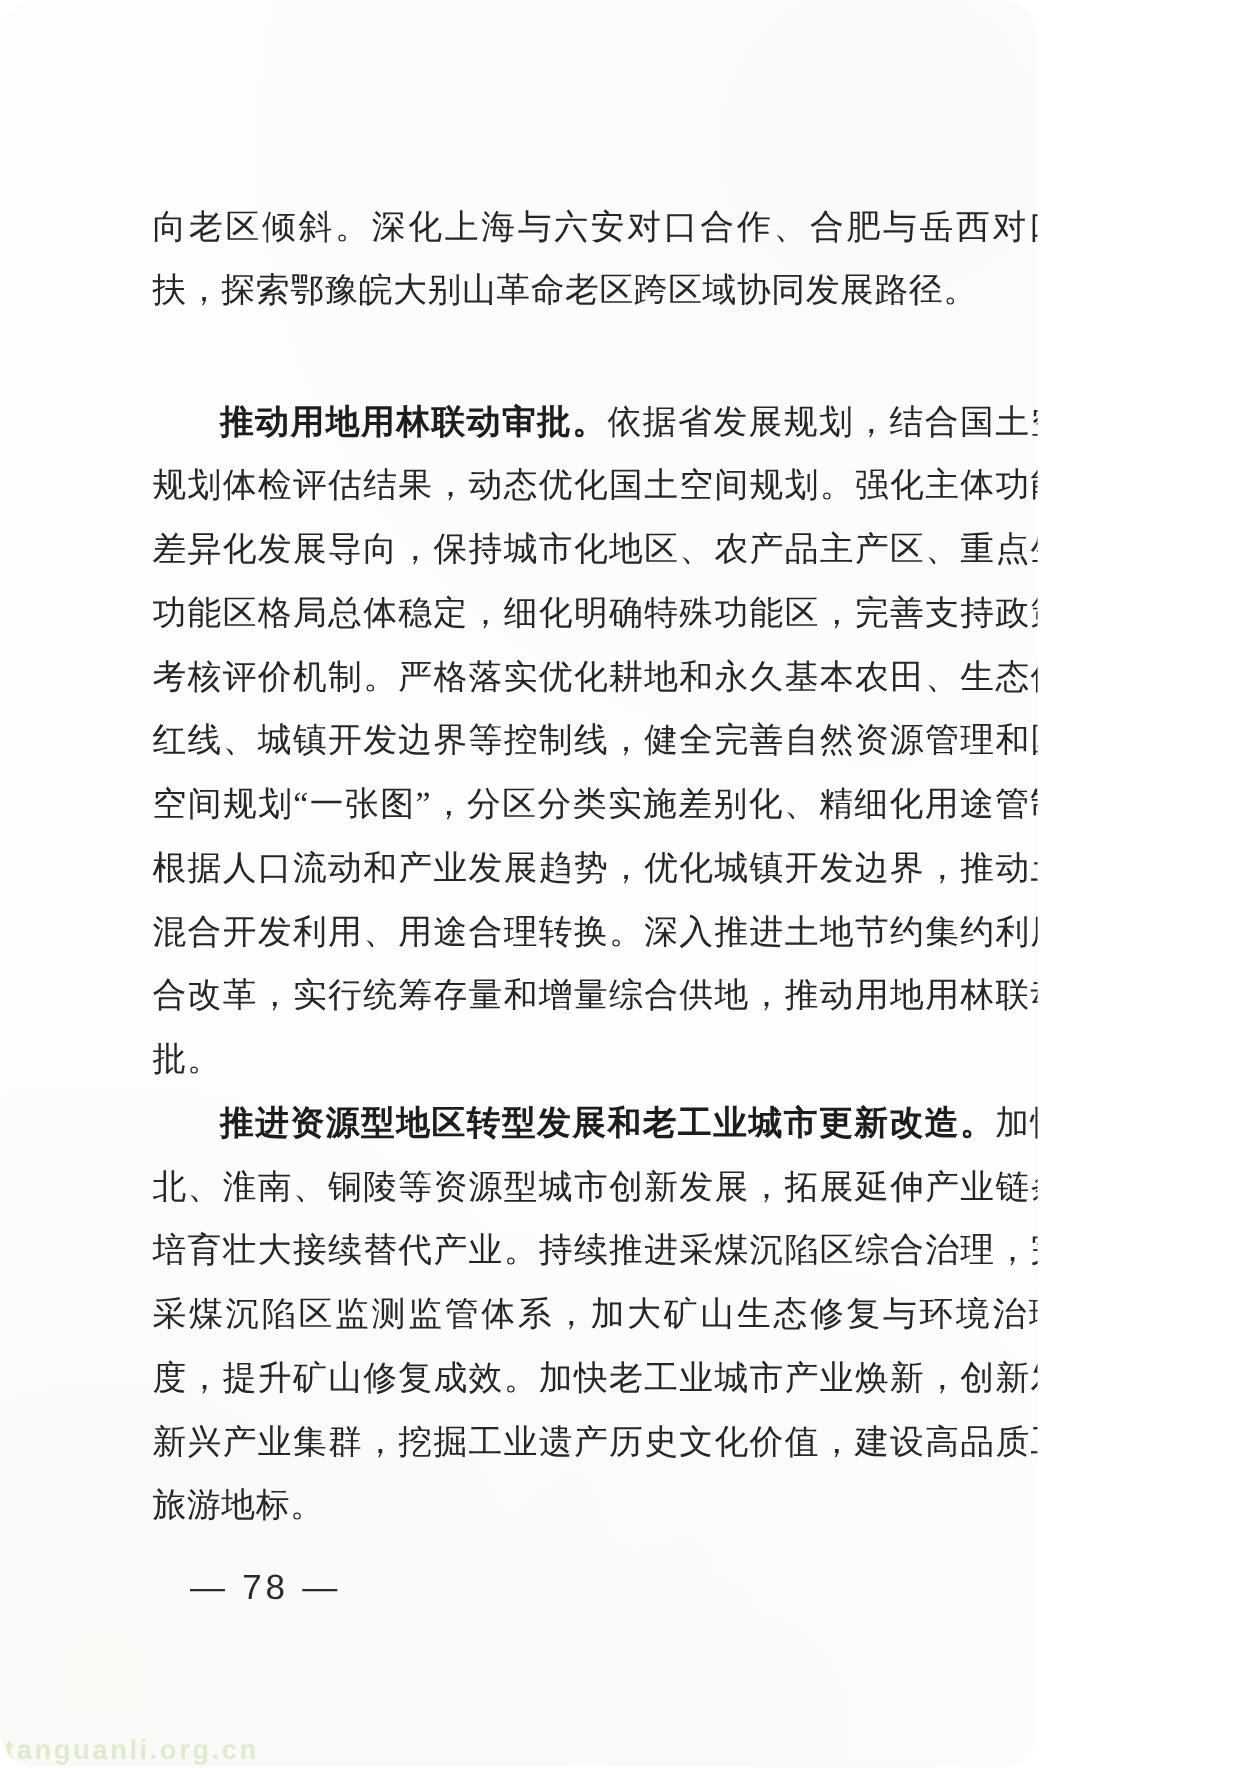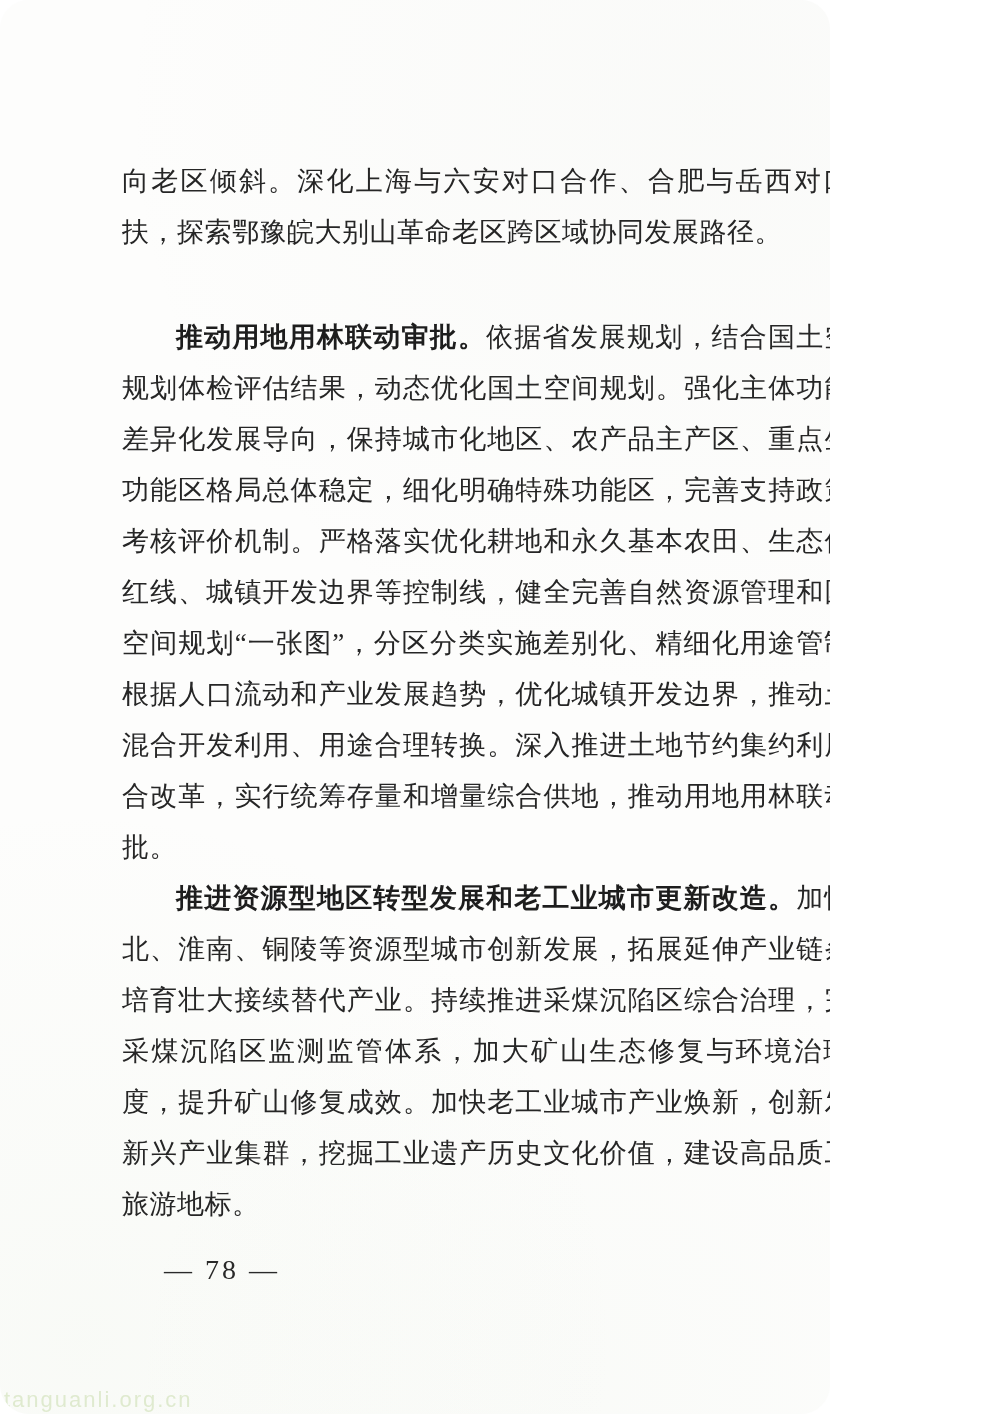--- a/index.html
+++ b/index.html
@@ -55,33 +55,33 @@
   }
   .para + .para {
     margin-top: 0;
   }
   .lead {
     font-weight: bold;
     color: #1d1d1d;
   }
   .page-number {
     position: absolute;
-    left: 164px;
+    left: 152px;
     top: 1254px;
-    font-family: Liberation Serif, serif;
+    font-family: Liberation Sans, sans-serif;
     font-size: 28px;
     letter-spacing: 3px;
     color: #2a2a2a;
   }
   .watermark {
     position: absolute;
     left: 4px;
     bottom: 1px;
     font-family: "Liberation Sans", "DejaVu Sans", sans-serif;
-    font-weight: normal;
+    font-weight: bold;
     font-size: 22px;
     letter-spacing: 2px;
     color: var(--watermark-color, #dfeacf);
   }
 </style>
 </head>
 <body>
 
 <div class="page">
   <div class="content">

